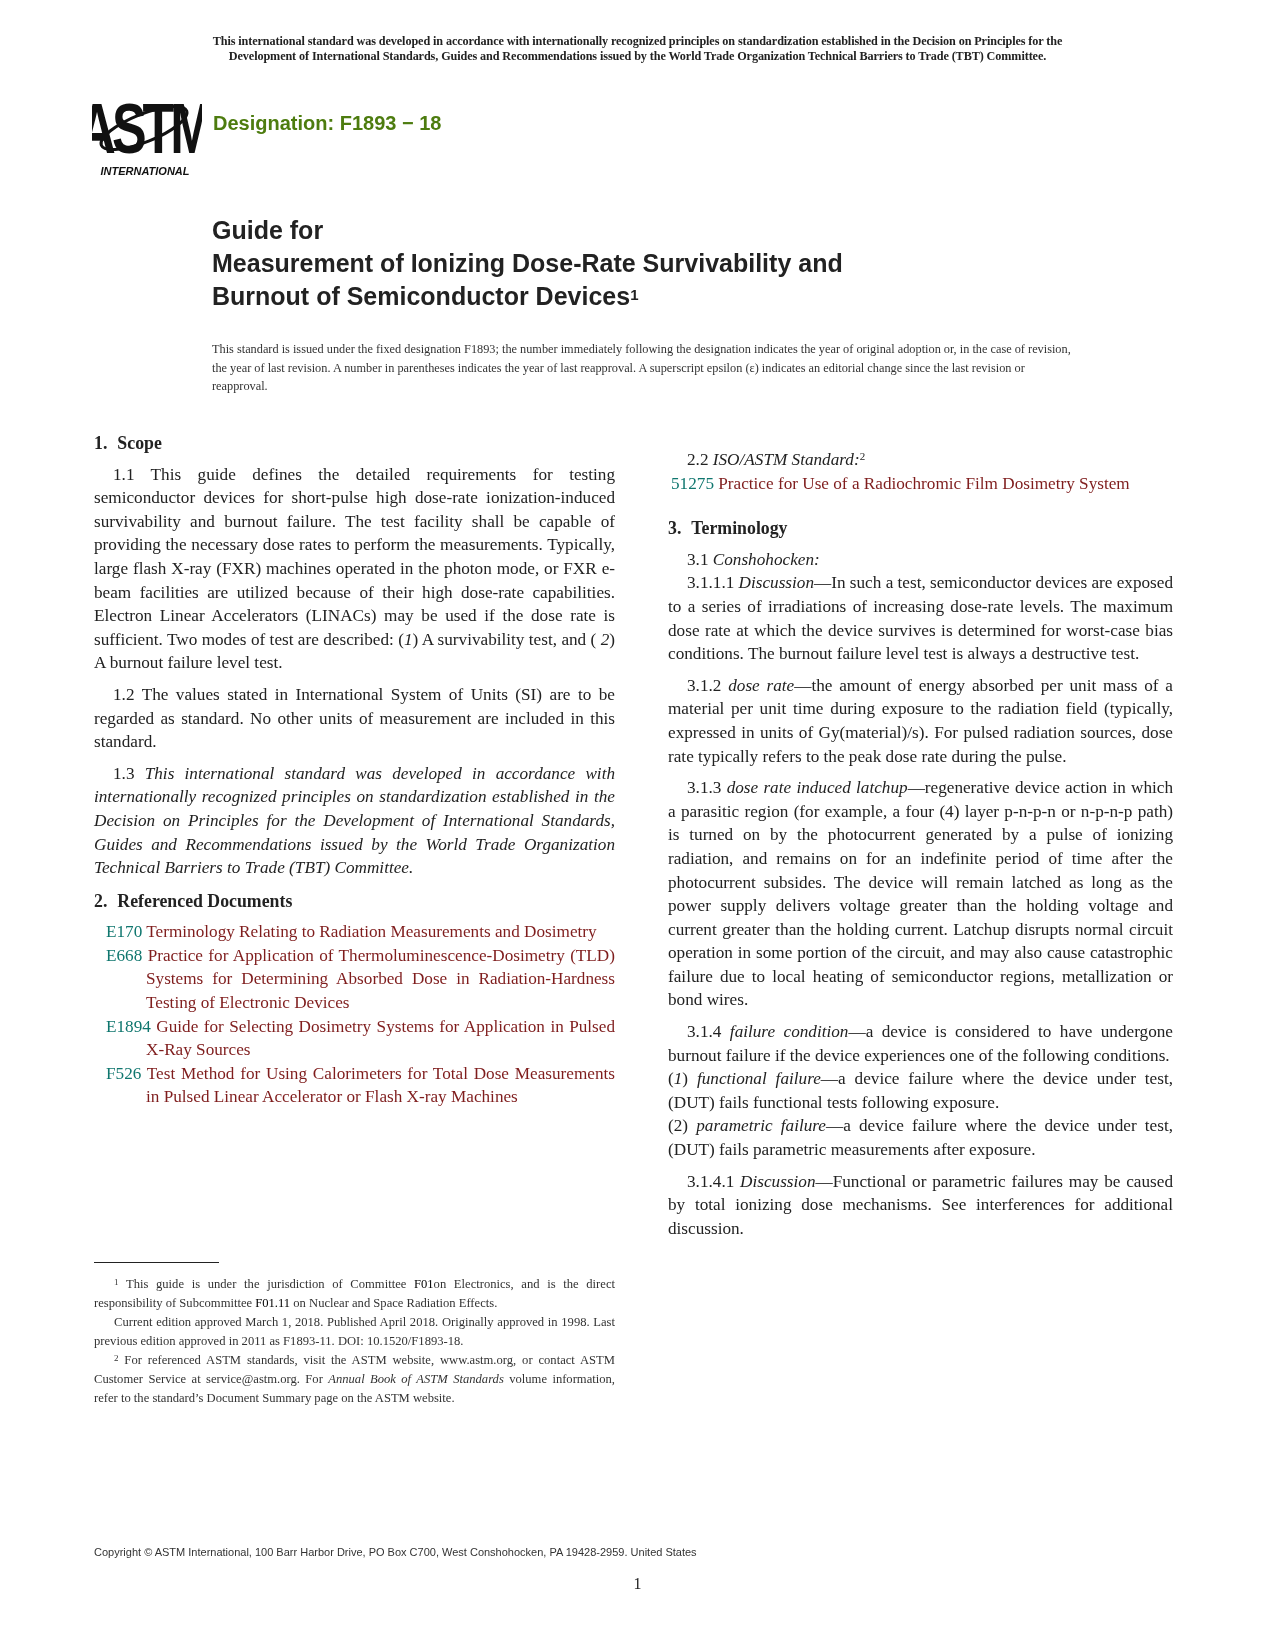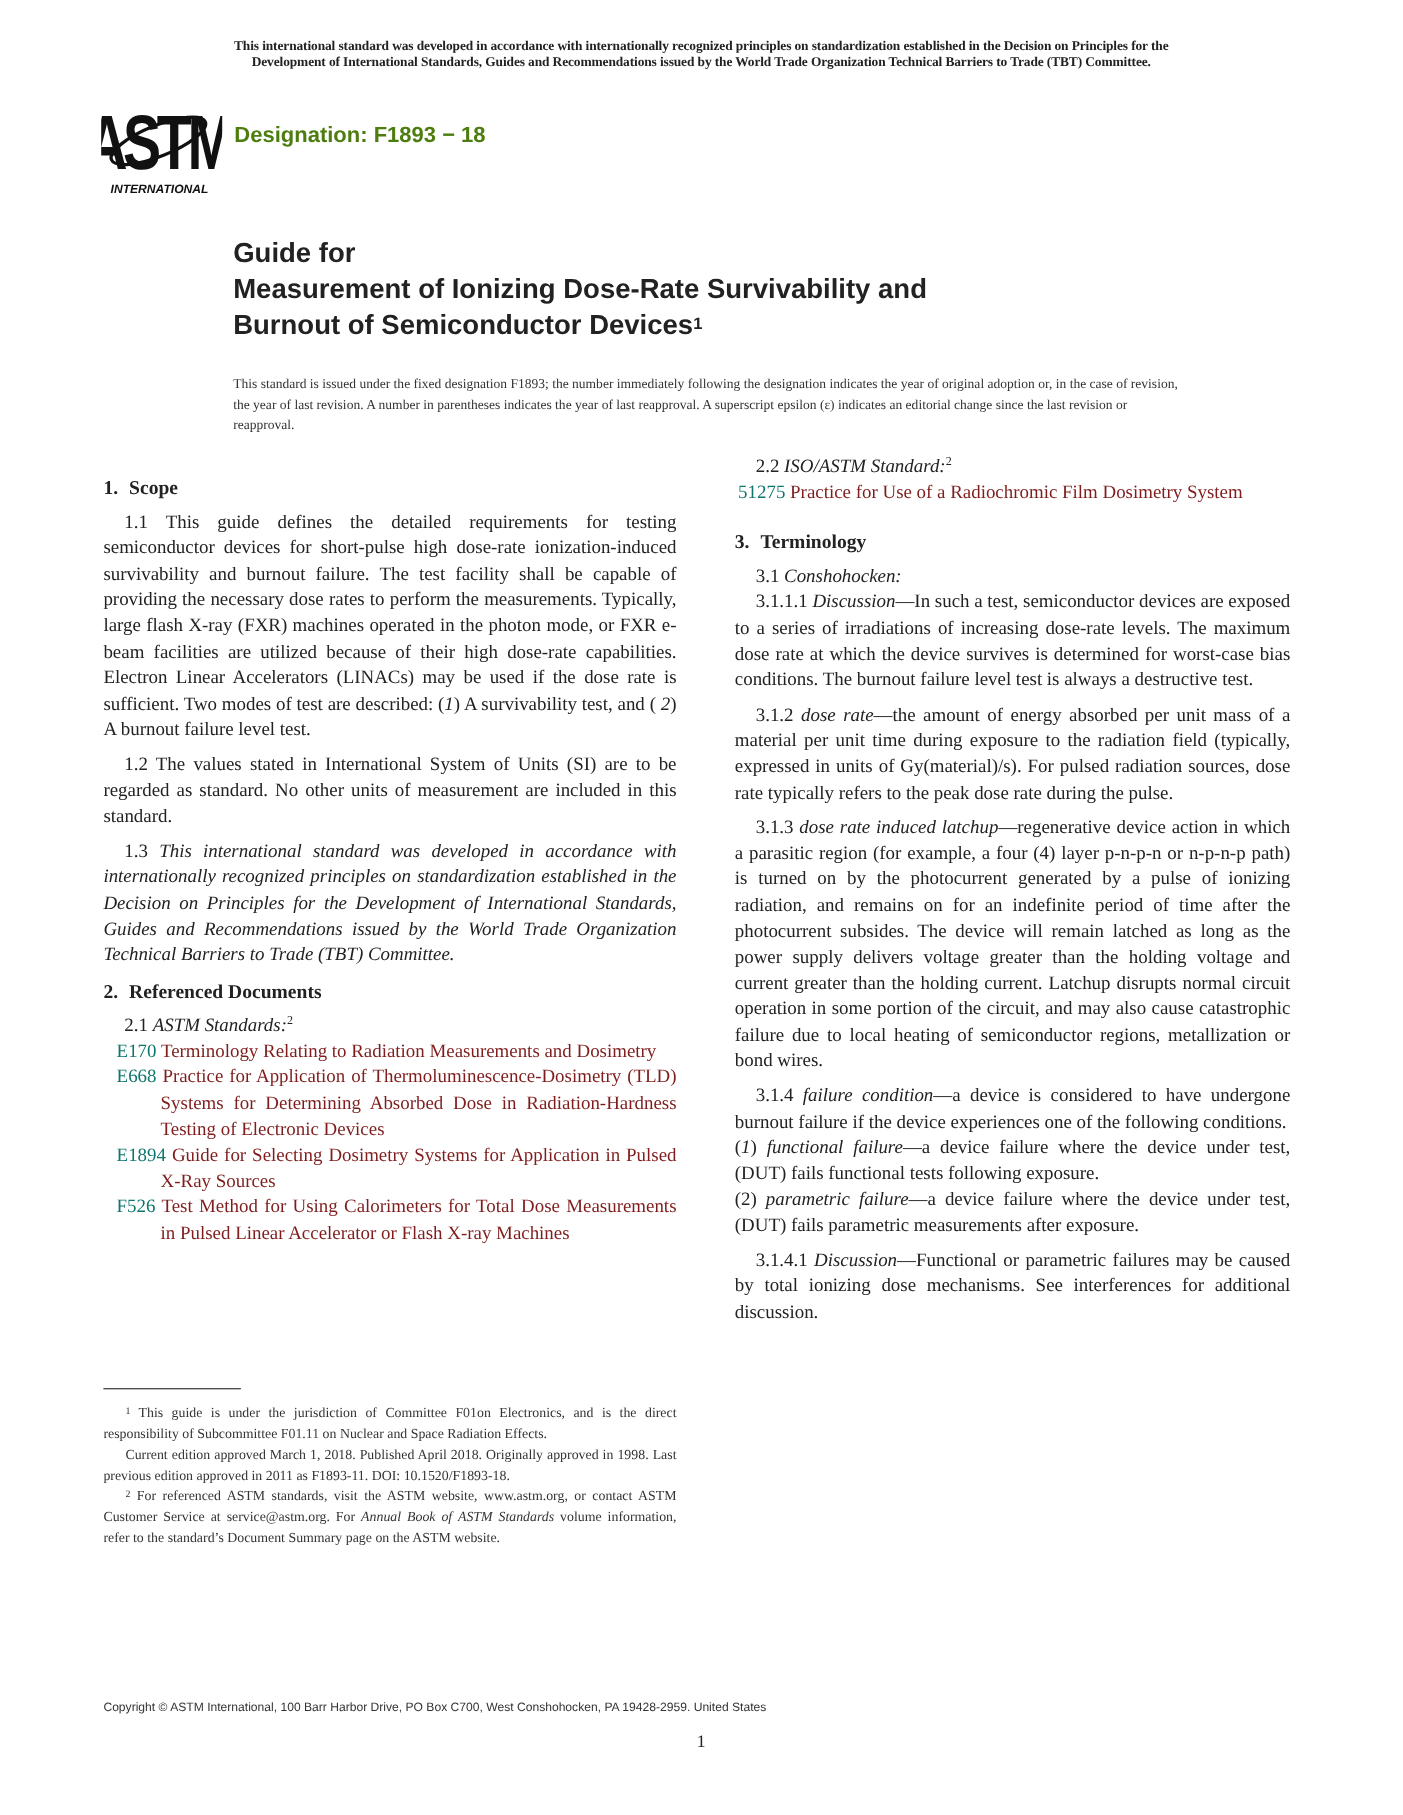--- a/index.html
+++ b/index.html
@@ -24,21 +24,21 @@
   #title-block sup { font-size: 15px; vertical-align: top; position: relative; top: -2px; }
 
   #issuance {
     position: absolute; left: 212px; top: 340px; width: 862px;
     font-family: "Liberation Serif", serif; font-size: 12.3px; line-height: 18.5px; color: #333;
     text-align: left;
   }
 
   .col { position: absolute; font-family: "Liberation Serif", serif; font-size: 17.2px; line-height: 23.6px; color: #222; }
   #col-left { left: 94px; top: 432px; width: 521px; }
-  #col-right { left: 668px; top: 412px; width: 505px; }
+  #col-right { left: 668px; top: 448px; width: 505px; }
 
   .h { font-weight: bold; font-size: 17.8px; margin: 0 0 7px 0; }
   .h .num { margin-right: 10px; }
   .p { margin: 0 0 8px 0; text-align: justify; text-indent: 19px; }
   .p.noind { text-indent: 0; }
   .p.tight { margin-bottom: 0; }
   .sub { margin: 0; padding-left: 19px; }
   .sub sup { font-size: 11px; vertical-align: top; position: relative; top: -3px; }
   i { font-style: italic; }
 
@@ -46,21 +46,21 @@
   .ref-code { color: #0f766e; }
   .ref-title { color: #7f1d1d; }
 
   #footnote-rule { position: absolute; left: 94px; top: 1262px; width: 125px; border-top: 1.5px solid #222; }
   #footnotes {
     position: absolute; left: 94px; top: 1275px; width: 521px;
     font-family: "Liberation Serif", serif; font-size: 12.6px; line-height: 19px; color: #333;
   }
   #footnotes .fn { margin: 0 0 0 0; text-align: justify; text-indent: 20px; }
   #footnotes sup { font-size: 9px; vertical-align: top; position: relative; top: -2px; }
-  .fn-link { color: #404040; }
+  .fn-link { color: #000000; }
 
   #copyright {
     position: absolute; left: 94px; top: 1546px; font-family: "Liberation Sans", sans-serif;
     font-size: 11px; color: #333;
   }
   #page-number {
     position: absolute; left: 0; width: 1275px; top: 1575px; text-align: center;
     font-family: "Liberation Serif", serif; font-size: 16px; color: #222;
   }
 </style>
@@ -94,21 +94,20 @@
   <div class="h">
     <span class="num">1.</span><span>Scope</span>
   </div>
   <p class="p"><span>1.1 This guide defines the detailed requirements for testing semiconductor devices for short-pulse high dose-rate ionization-induced survivability and burnout failure. The test facility shall be capable of providing the necessary dose rates to perform the measurements. Typically, large flash X-ray (FXR) machines operated in the photon mode, or FXR e-beam facilities are utilized because of their high dose-rate capabilities. Electron Linear Accelerators (LINACs) may be used if the dose rate is sufficient. Two modes of test are described: (</span><i>1</i><span>) A survivability test, and ( </span><i>2</i><span>) A burnout failure level test.</span></p>
   <p class="p">1.2 The values stated in International System of Units (SI) are to be regarded as standard. No other units of measurement are included in this standard.</p>
   <p class="p"><span>1.3 </span><i>This international standard was developed in accordance with internationally recognized principles on standardization established in the Decision on Principles for the Development of International Standards, Guides and Recommendations issued by the World Trade Organization Technical Barriers to Trade (TBT) Committee.</i></p>
 
   <div class="h" style="margin-top:10px">
     <span class="num">2.</span><span>Referenced Documents</span>
   </div>
-  <p class="sub"><span>2.1 </span><i>ASTM Standards:</i><sup>2</sup></p>
   <div style="padding-left:12px">
     <p class="ref"><span class="ref-code">E170</span> <span class="ref-title">Terminology Relating to Radiation Measurements and Dosimetry</span></p>
     <p class="ref"><span class="ref-code">E668</span> <span class="ref-title">Practice for Application of Thermoluminescence-Dosimetry (TLD) Systems for Determining Absorbed Dose in Radiation-Hardness Testing of Electronic Devices</span></p>
     <p class="ref"><span class="ref-code">E1894</span> <span class="ref-title">Guide for Selecting Dosimetry Systems for Application in Pulsed X-Ray Sources</span></p>
     <p class="ref"><span class="ref-code">F526</span> <span class="ref-title">Test Method for Using Calorimeters for Total Dose Measurements in Pulsed Linear Accelerator or Flash X-ray Machines</span></p>
   </div>
 </div>
 
 <div id="footnote-rule"></div>
 

